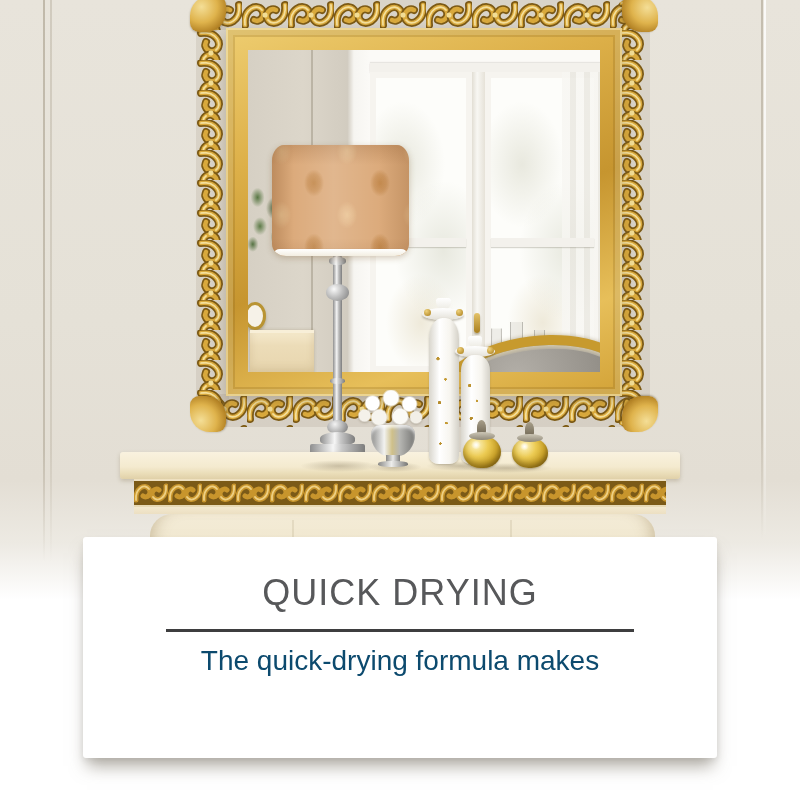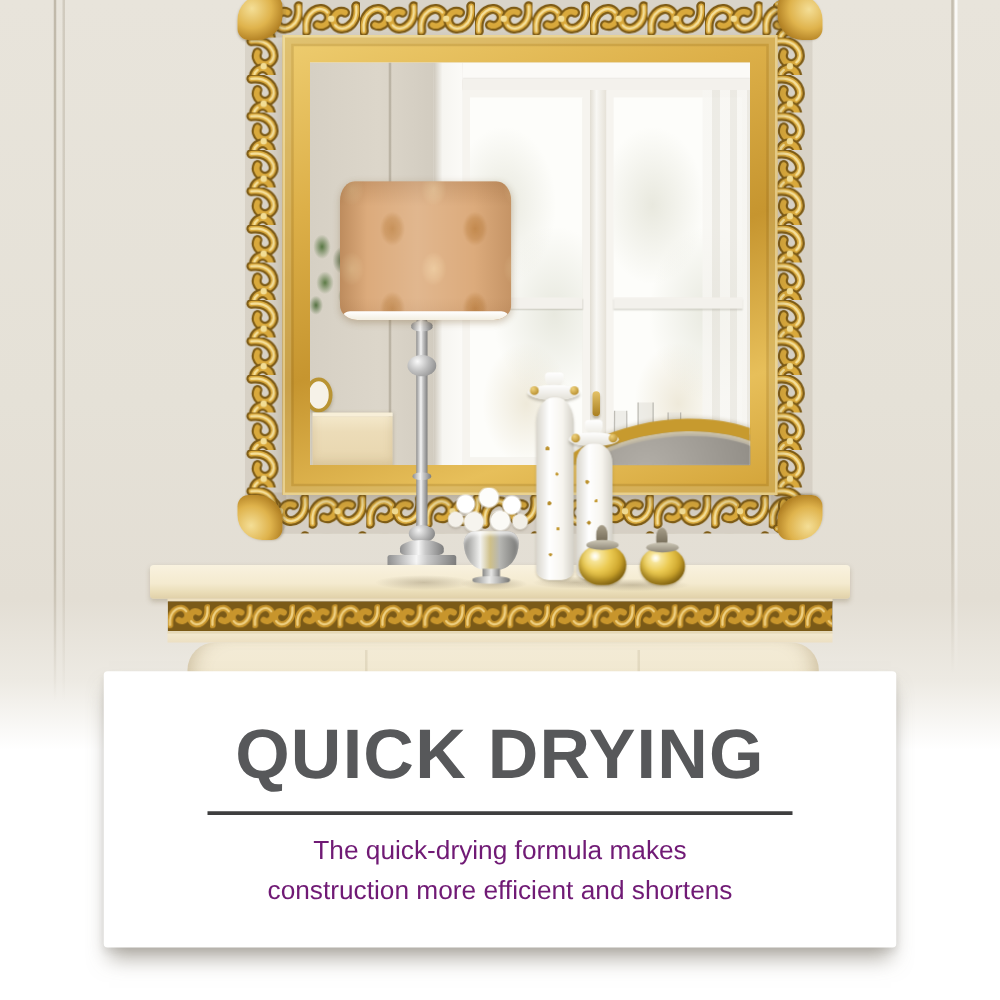--- a/index.html
+++ b/index.html
@@ -190,24 +190,24 @@
   .jar-lid.l2{left:517px;top:434px;width:26px;height:8px;}
   .jar-finial{position:absolute;z-index:9;width:9px;height:15px;border-radius:50% 50% 30% 30%;
     background:linear-gradient(180deg,#a89f8a,#6f6653);}
   .jar-finial.f1{left:477px;top:420px;}
   .jar-finial.f2{left:525px;top:422px;}
 
   
   .info-card{position:absolute;left:83px;top:537px;width:634px;height:221px;z-index:12;
     background:#ffffff;border-radius:3px;text-align:center;
     box-shadow:0 12px 16px -4px rgba(112,104,90,.55), 0 3px 6px rgba(0,0,0,.07);}
-  .card-title{margin:0;padding-top:38px;font-size:56px;font-weight:700;letter-spacing:1px;
+  .card-title{margin:0;padding-top:38px;font-size:36px;font-weight:400;letter-spacing:1px;
     color:#57585a;line-height:1;}
   .card-divider{width:468px;height:3px;background:#3e3e3f;margin:18px auto 13px auto;}
-  .card-line{font-size:21px;line-height:32px;color:#701a75;text-align:center;}
+  .card-line{font-size:28px;line-height:32px;color:#0c4a6e;text-align:center;}
 </style>
 </head>
 <body>
 
 <div id="stage">
 
   <svg width="0" height="0" style="position:absolute" aria-hidden="true">
     <defs>
       <g id="scrollTile">
         <path d="M3 25 C1 9 15 3 20 10 C24 16 18 23 12 20" fill="none" stroke="#7c5a15" stroke-width="8" stroke-linecap="round"></path>
@@ -347,16 +347,15 @@
   <div class="jar-lid l1"></div>
   <div class="jar j1"></div>
   <div class="jar-finial f2"></div>
   <div class="jar-lid l2"></div>
   <div class="jar j2"></div>
 
   <div class="info-card">
     <h1 class="card-title">QUICK DRYING</h1>
     <div class="card-divider"></div>
     <div class="card-line">The quick-drying formula makes</div>
-    <div class="card-line">construction more efficient and shortens</div>
   </div>
 
 </div>
 
 </body></html>

